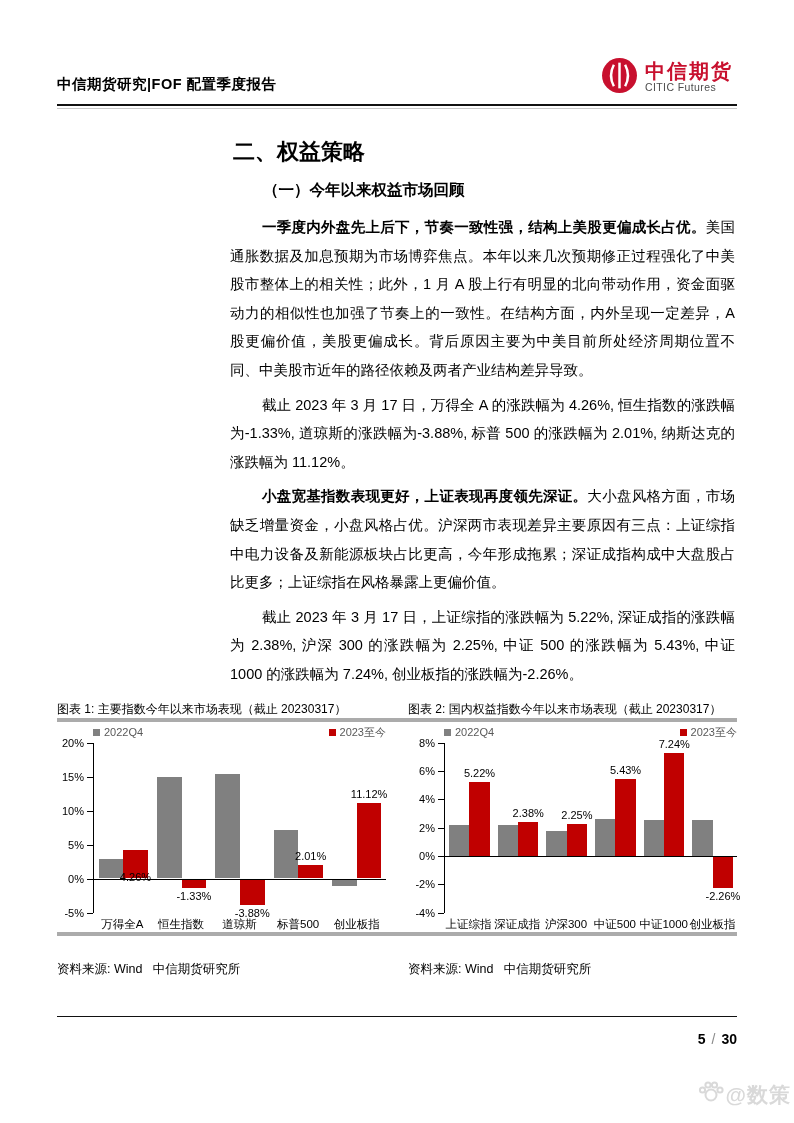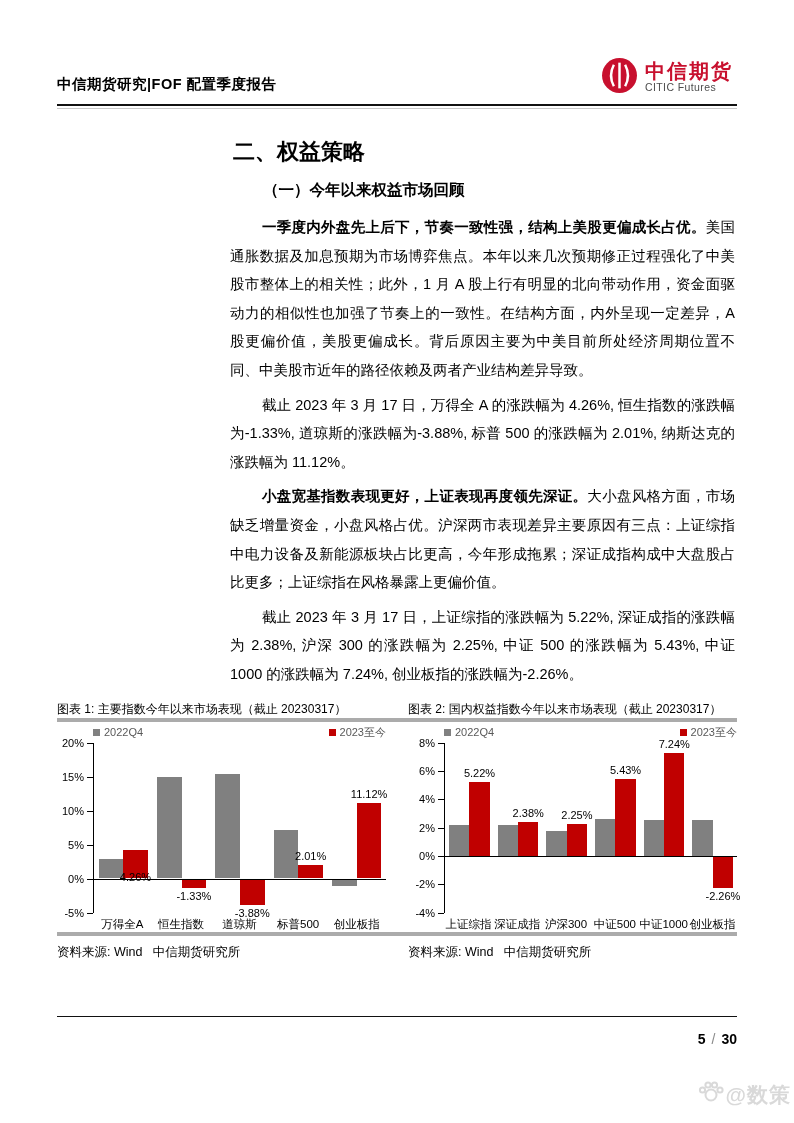--- a/index.html
+++ b/index.html
@@ -40,21 +40,21 @@
   .plot{flex:1;position:relative;border-left:1px solid #000;display:flex;}
   .zero{position:absolute;left:0;width:100%;height:1px;background:#000;z-index:1;}
   .group{flex:1;position:relative;height:100%;}
   .bar{position:absolute;}
   .dlabel{position:absolute;transform:translateX(-50%);font-size:11px;white-space:nowrap;z-index:2;}
   .xrow{display:flex;margin-top:4px;align-items:flex-end;}
   .xspacer{width:36px;}
   .xlabels{flex:1;display:flex;}
   .xlabel{flex:1;text-align:center;font-size:11.5px;white-space:nowrap;}
   .srcs{margin-top:1px;}
-  .srcs>div{flex:1;font-size:12.5px;padding-top:7px;white-space:pre;}
+  .srcs>div{flex:1;font-size:12.5px;padding-top:24px;white-space:pre;}
 
   
   .footer{position:absolute;left:57px;right:57px;top:1016px;}
   .ftr-rule{border-top:1.5px solid #111;}
   .pagenum{text-align:right;margin-top:14px;font-size:14px;font-weight:bold;}
   .pagenum .sep{color:#8a8a8a;font-weight:normal;padding:0 6px;}
   .wm{position:absolute;right:3px;top:1080px;display:flex;align-items:center;gap:2px;
       color:#d9d9d9;font-size:21px;font-weight:bold;letter-spacing:1px;}
 </style>
 </head>

